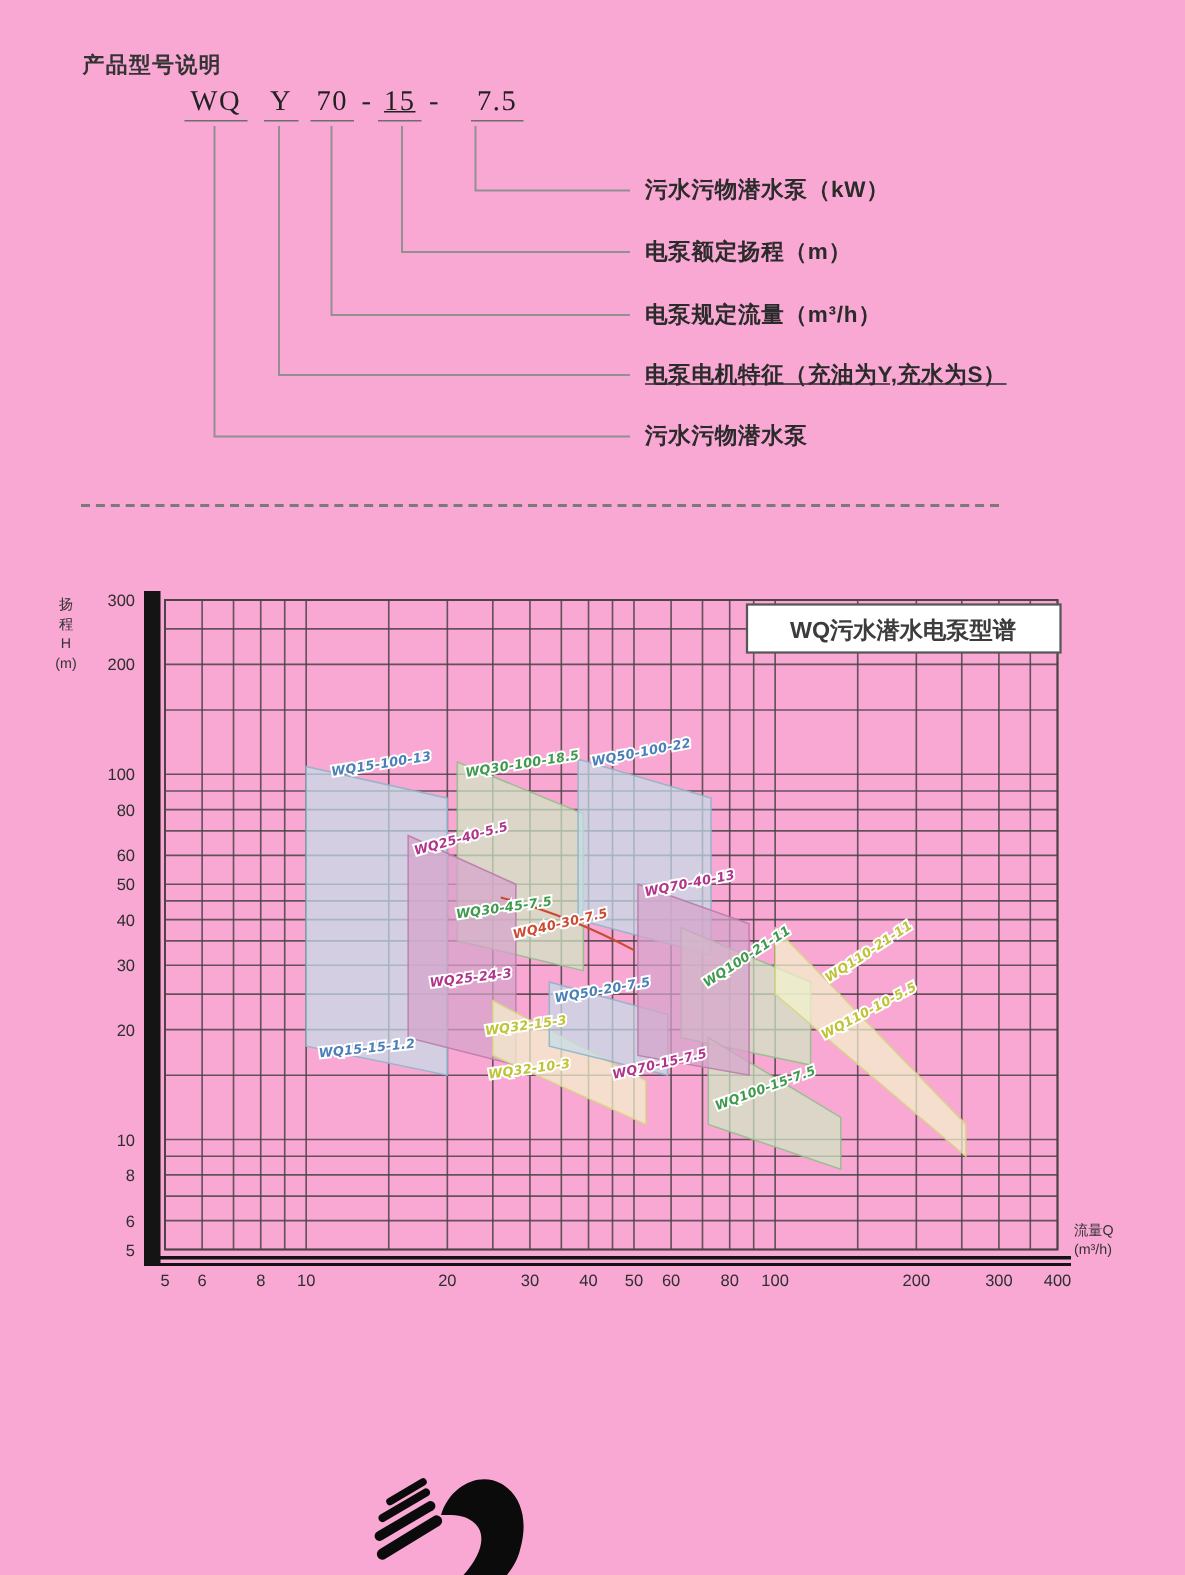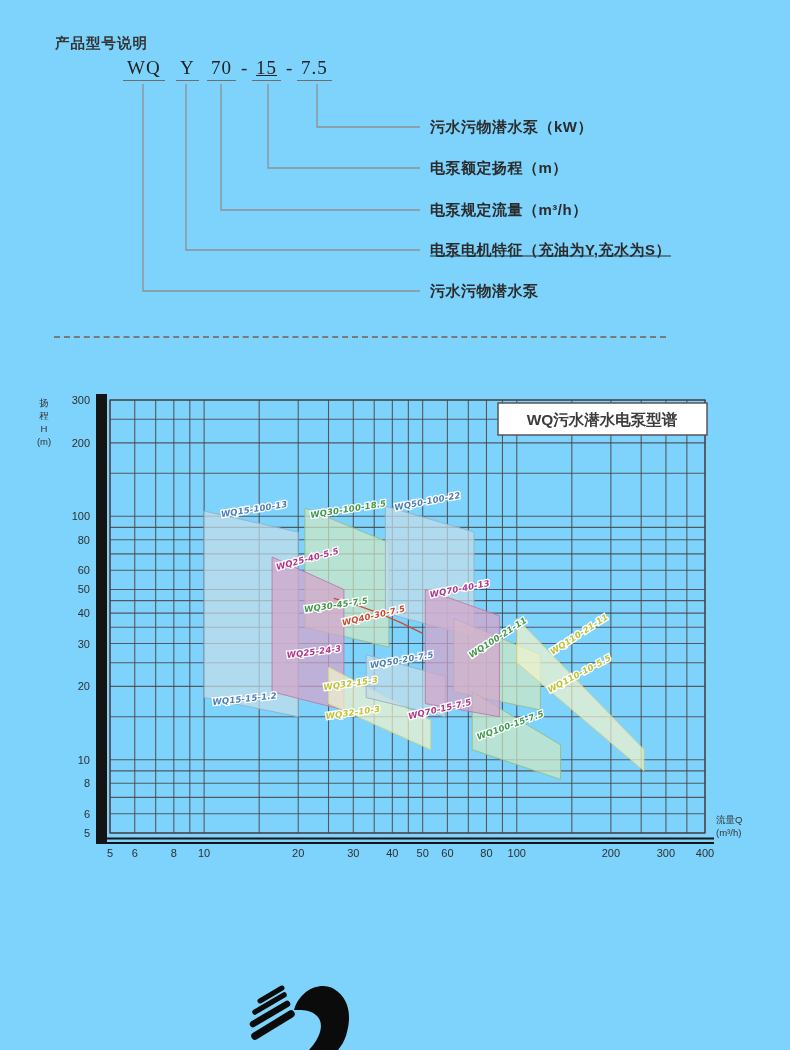--- a/index.html
+++ b/index.html
@@ -1,16 +1,16 @@
 <!DOCTYPE html>
 <html><head>
 <meta charset="utf-8">
 <style>
   html,body{margin:0;padding:0;background:#fff;}
-  .page{position:relative;width:790px;height:1050px;background:#7dd3fc;overflow:hidden;
+  .page{position:relative;width:790px;height:1050px;background:#f9a8d4;overflow:hidden;
         font-family:"Liberation Sans",sans-serif;}
   .sec-title{position:absolute;left:55px;top:22px;font-size:14.5px;font-weight:600;
              color:#333;letter-spacing:1px;}
   .code-part{position:absolute;top:57px;font-family:"Liberation Serif",serif;
              font-size:19px;color:#222;letter-spacing:1px;}
   .code-part.u{border-bottom:1.5px solid #6e6e6e;padding:0 4px 1px;}
   .lines-svg{position:absolute;left:0;top:0;width:790px;height:330px;}
   .anno{position:absolute;left:430px;transform:translateY(-50%);font-size:15px;
         font-weight:700;color:#2b2b2b;letter-spacing:.5px;white-space:nowrap;}
   .divider{position:absolute;left:54px;top:336px;width:612px;height:0;
@@ -25,21 +25,21 @@
 
   <section>
     <h2 class="sec-title">产品型号说明</h2>
     <div id="code-row">
         <span class="code-part u" style="left: 123px;">WQ</span>
         <span class="code-part u" style="left: 176px;">Y</span>
         <span class="code-part u" style="left: 207px; text-align: right;">70</span>
         <span class="code-part" style="left: 241px;">-</span>
         <span class="code-part u" style="left: 252px; text-decoration: underline;">15</span>
         <span class="code-part" style="left: 286px;">-</span>
-        <span class="code-part u" style="left: 297px;">7.5</span>
+        <span class="code-part u" style="left: 314px;">7.5</span>
       </div>
     <svg class="lines-svg" id="connector-svg" viewBox="0 0 790 330">
         <path d="M 317 84 V 127 H 420" stroke="#909090" stroke-width="1.3" fill="none"></path>
         <path d="M 268 84 V 168 H 420" stroke="#909090" stroke-width="1.3" fill="none"></path>
         <path d="M 221 84 V 210 H 420" stroke="#909090" stroke-width="1.3" fill="none"></path>
         <path d="M 186 84 V 250 H 420" stroke="#909090" stroke-width="1.3" fill="none"></path>
         <path d="M 143 84 V 291 H 420" stroke="#909090" stroke-width="1.3" fill="none"></path>
       </svg>
     <div id="annos">
         <div class="anno" style="top: 127px;">污水污物潜水泵（kW）</div>

